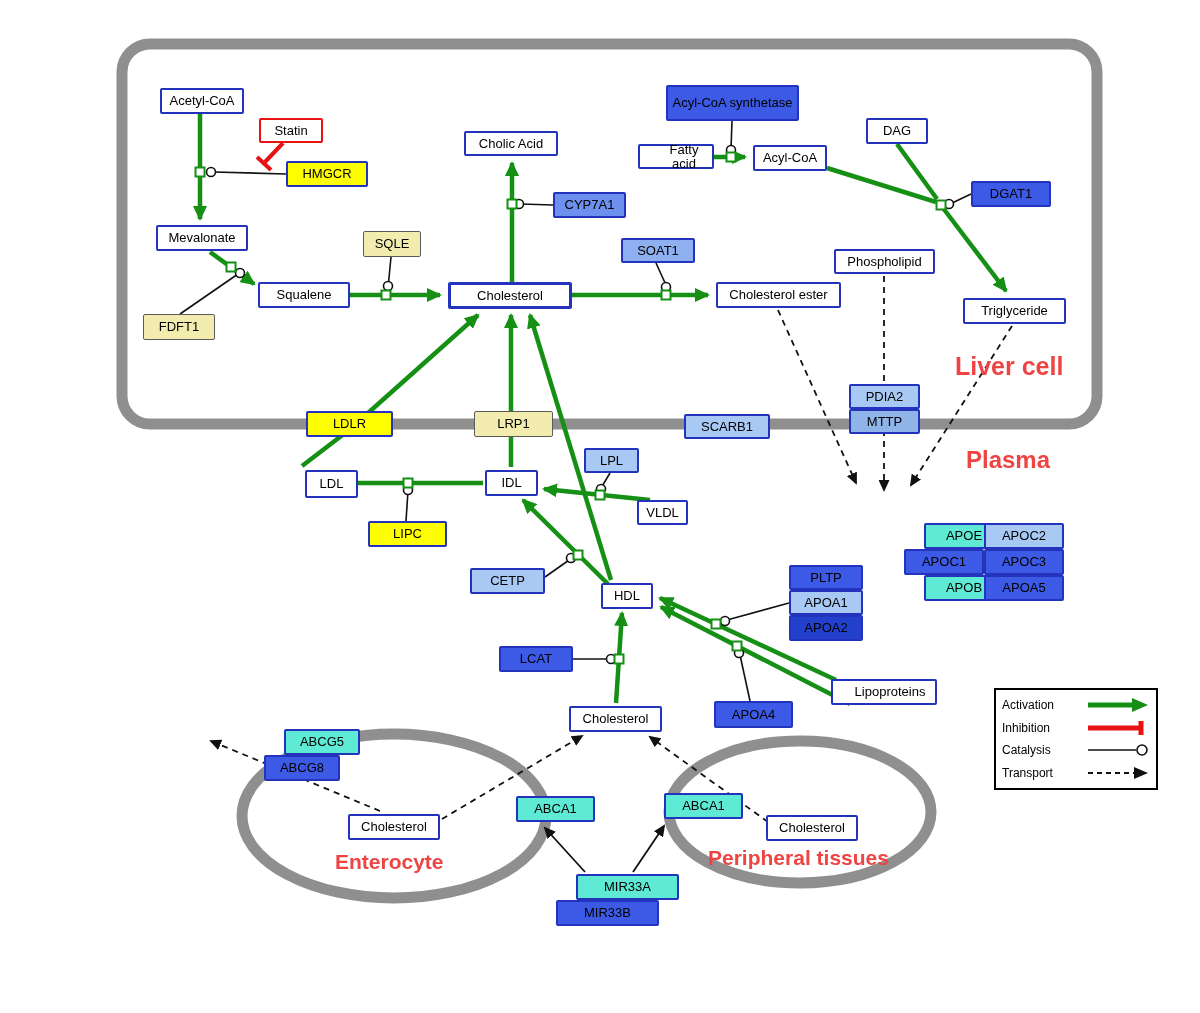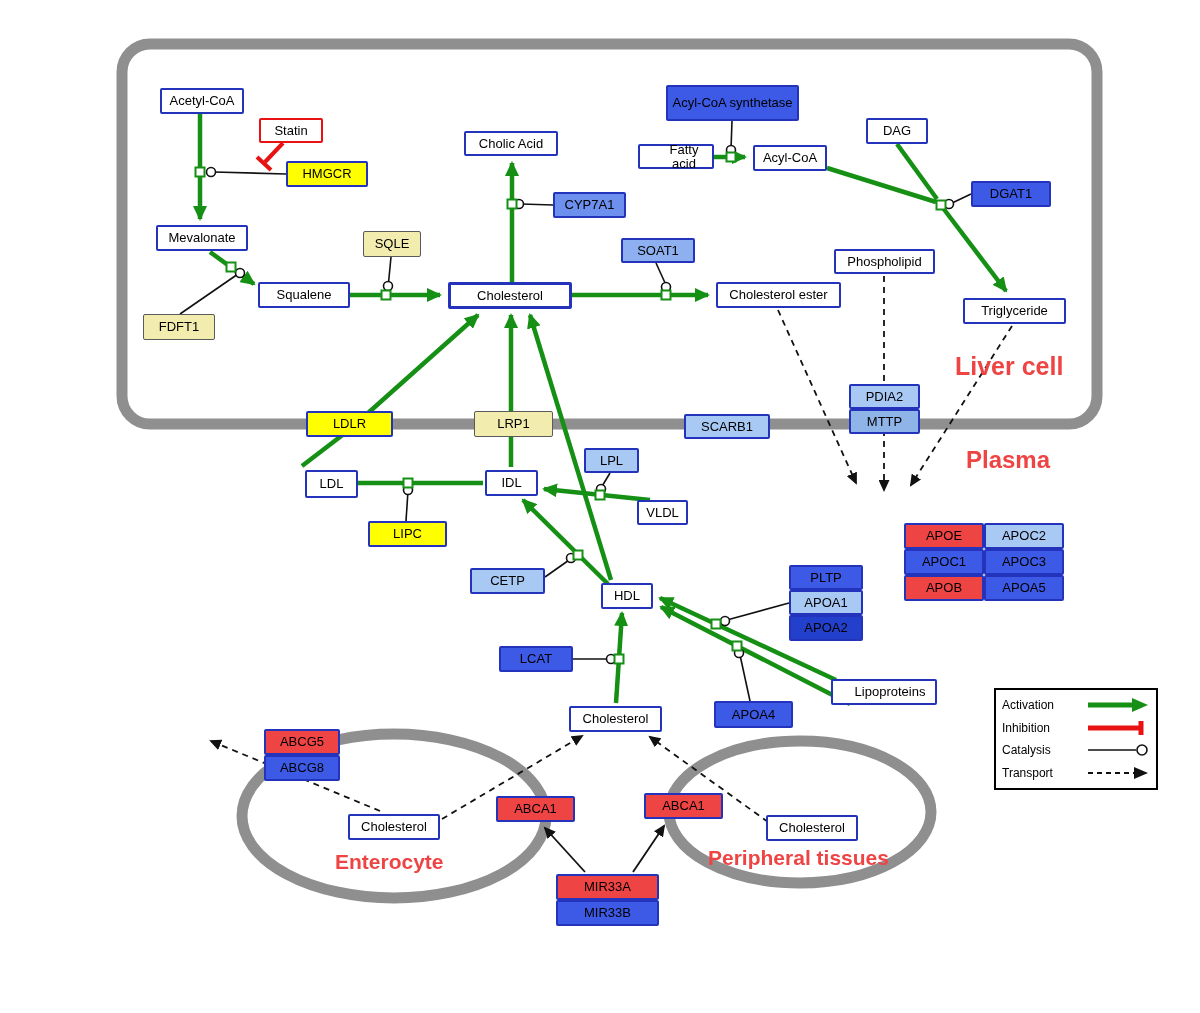--- a/index.html
+++ b/index.html
@@ -7,21 +7,21 @@
   #stage{position:relative;width:1200px;height:1013px;background:#fff;overflow:hidden;}
   #edges{position:absolute;left:0;top:0;z-index:1;}
   .node{position:absolute;z-index:2;display:flex;align-items:center;justify-content:center;
         box-sizing:border-box;border:2px solid #2333bb;background:#fff;color:#000;
         font-size:13px;line-height:1.05;text-align:center;border-radius:2px;}
   .thick{border-width:3px;}
   .drug{border-color:#e81212;}
   .gy{background:#ffff00;}
   .gp{background:#f2edae;border:1.6px solid #5a5a5a;text-align:right;}
   .gr{background:#3c5ae5;}
-  .gr2{background:#ef4444;}
+  .gr2{background:#5eead4;margin-left:20px;}
   .gd{background:#2340cc;}
   .gm{background:#6d8fee;}
   .gm2{background:#8fb0f0;}
   .gl{background:#a9c9f5;}
   .gl2{background:#8fb4e8;}
   .region-label{position:absolute;z-index:2;color:#ef4444;font-weight:bold;}
   #legend{position:absolute;z-index:3;left:994px;top:688px;width:164px;height:102px;
           box-sizing:border-box;border:2px solid #000;background:#fff;
           display:flex;flex-direction:column;justify-content:space-around;padding:4px 6px;}
   .legend-row{display:flex;align-items:center;justify-content:space-between;height:20px;}

